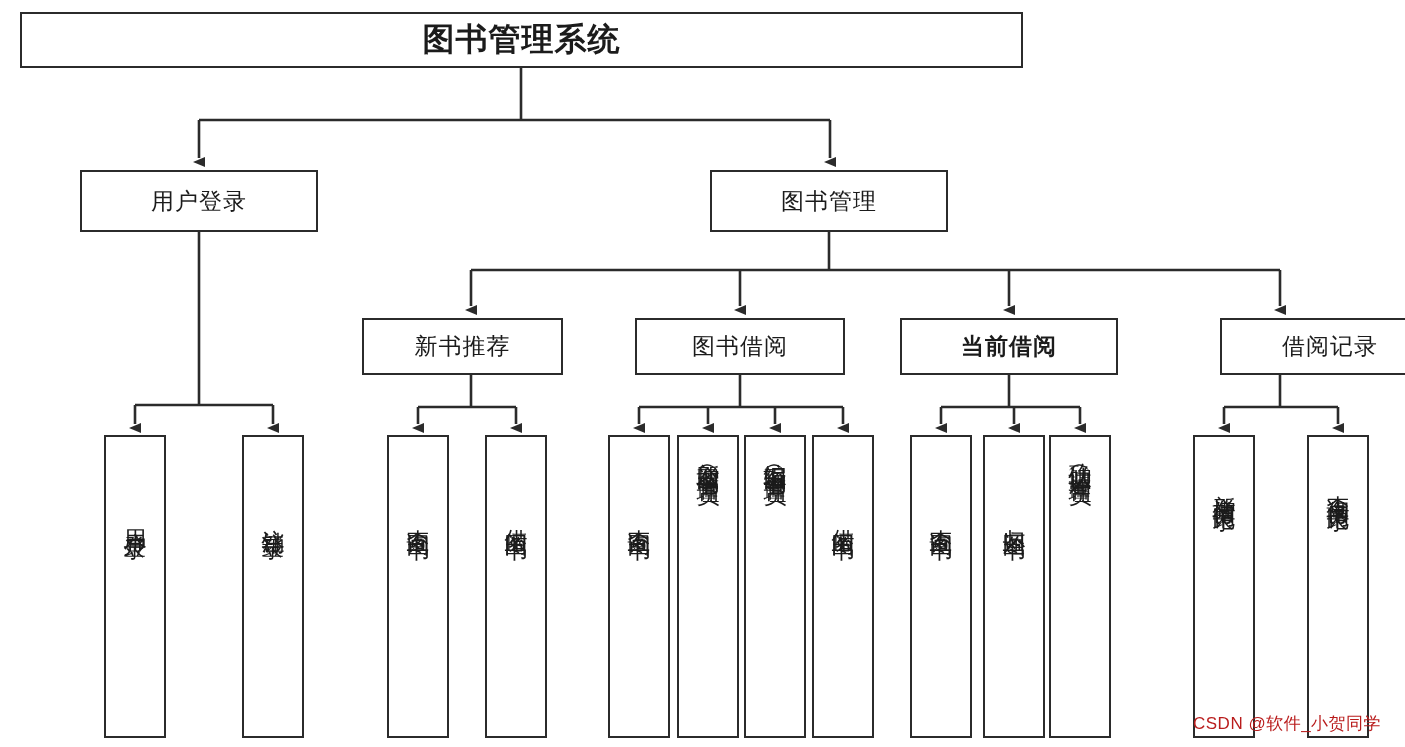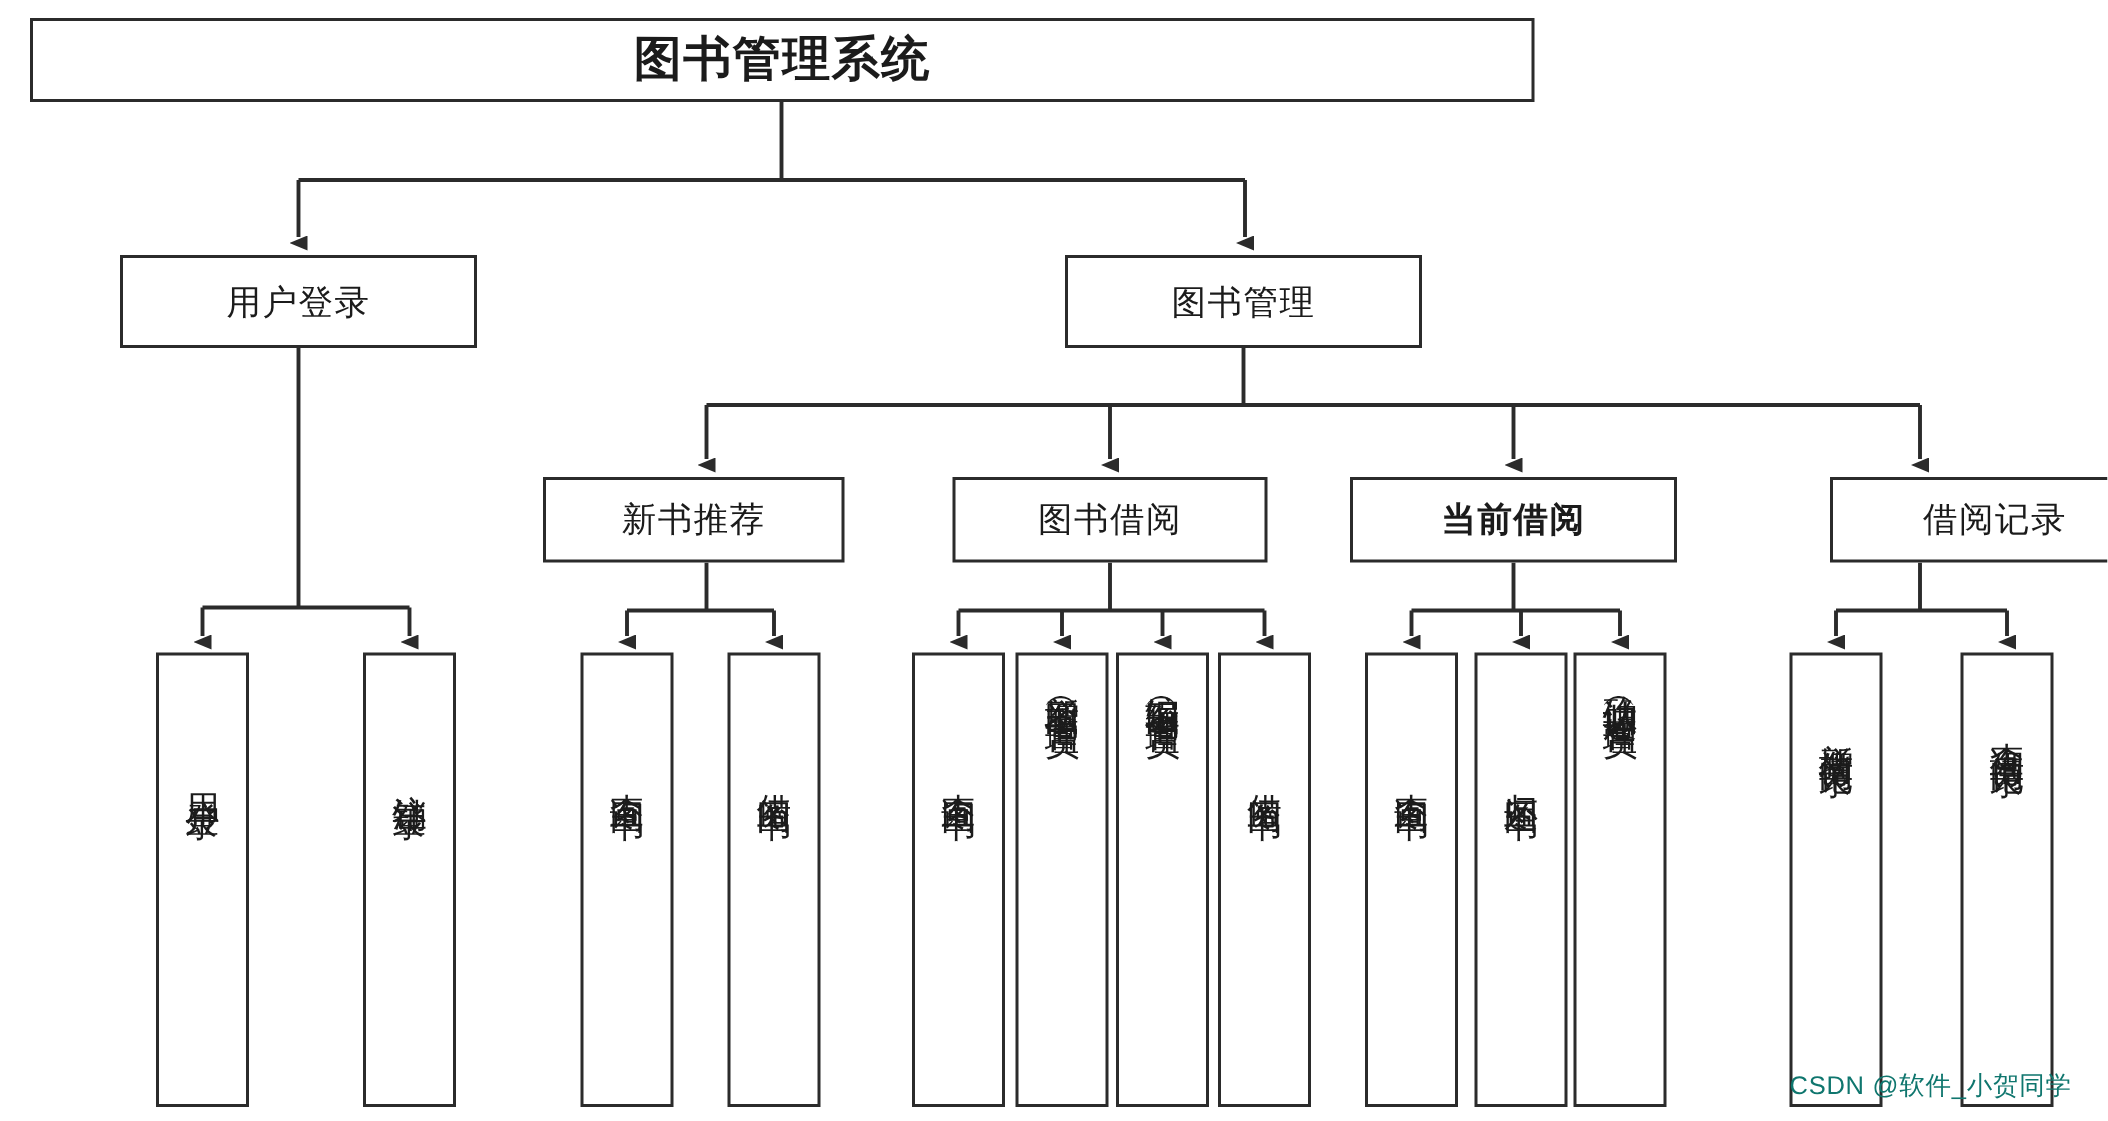--- a/index.html
+++ b/index.html
@@ -51,21 +51,21 @@
     letter-spacing: 3px;
     line-height: 1;
     white-space: nowrap;
   }
   .node.root {
     font-size: 32px;
     font-weight: bold;
   }
   .watermark {
     position: absolute;
-    color: #0f766e;
+    color: #b91c1c;
     font-size: 17px;
     white-space: nowrap;
     letter-spacing: 0.5px;
     left: 1193px;
     top: 712px;
   }
 </style>
 </head>
 <body>
 

